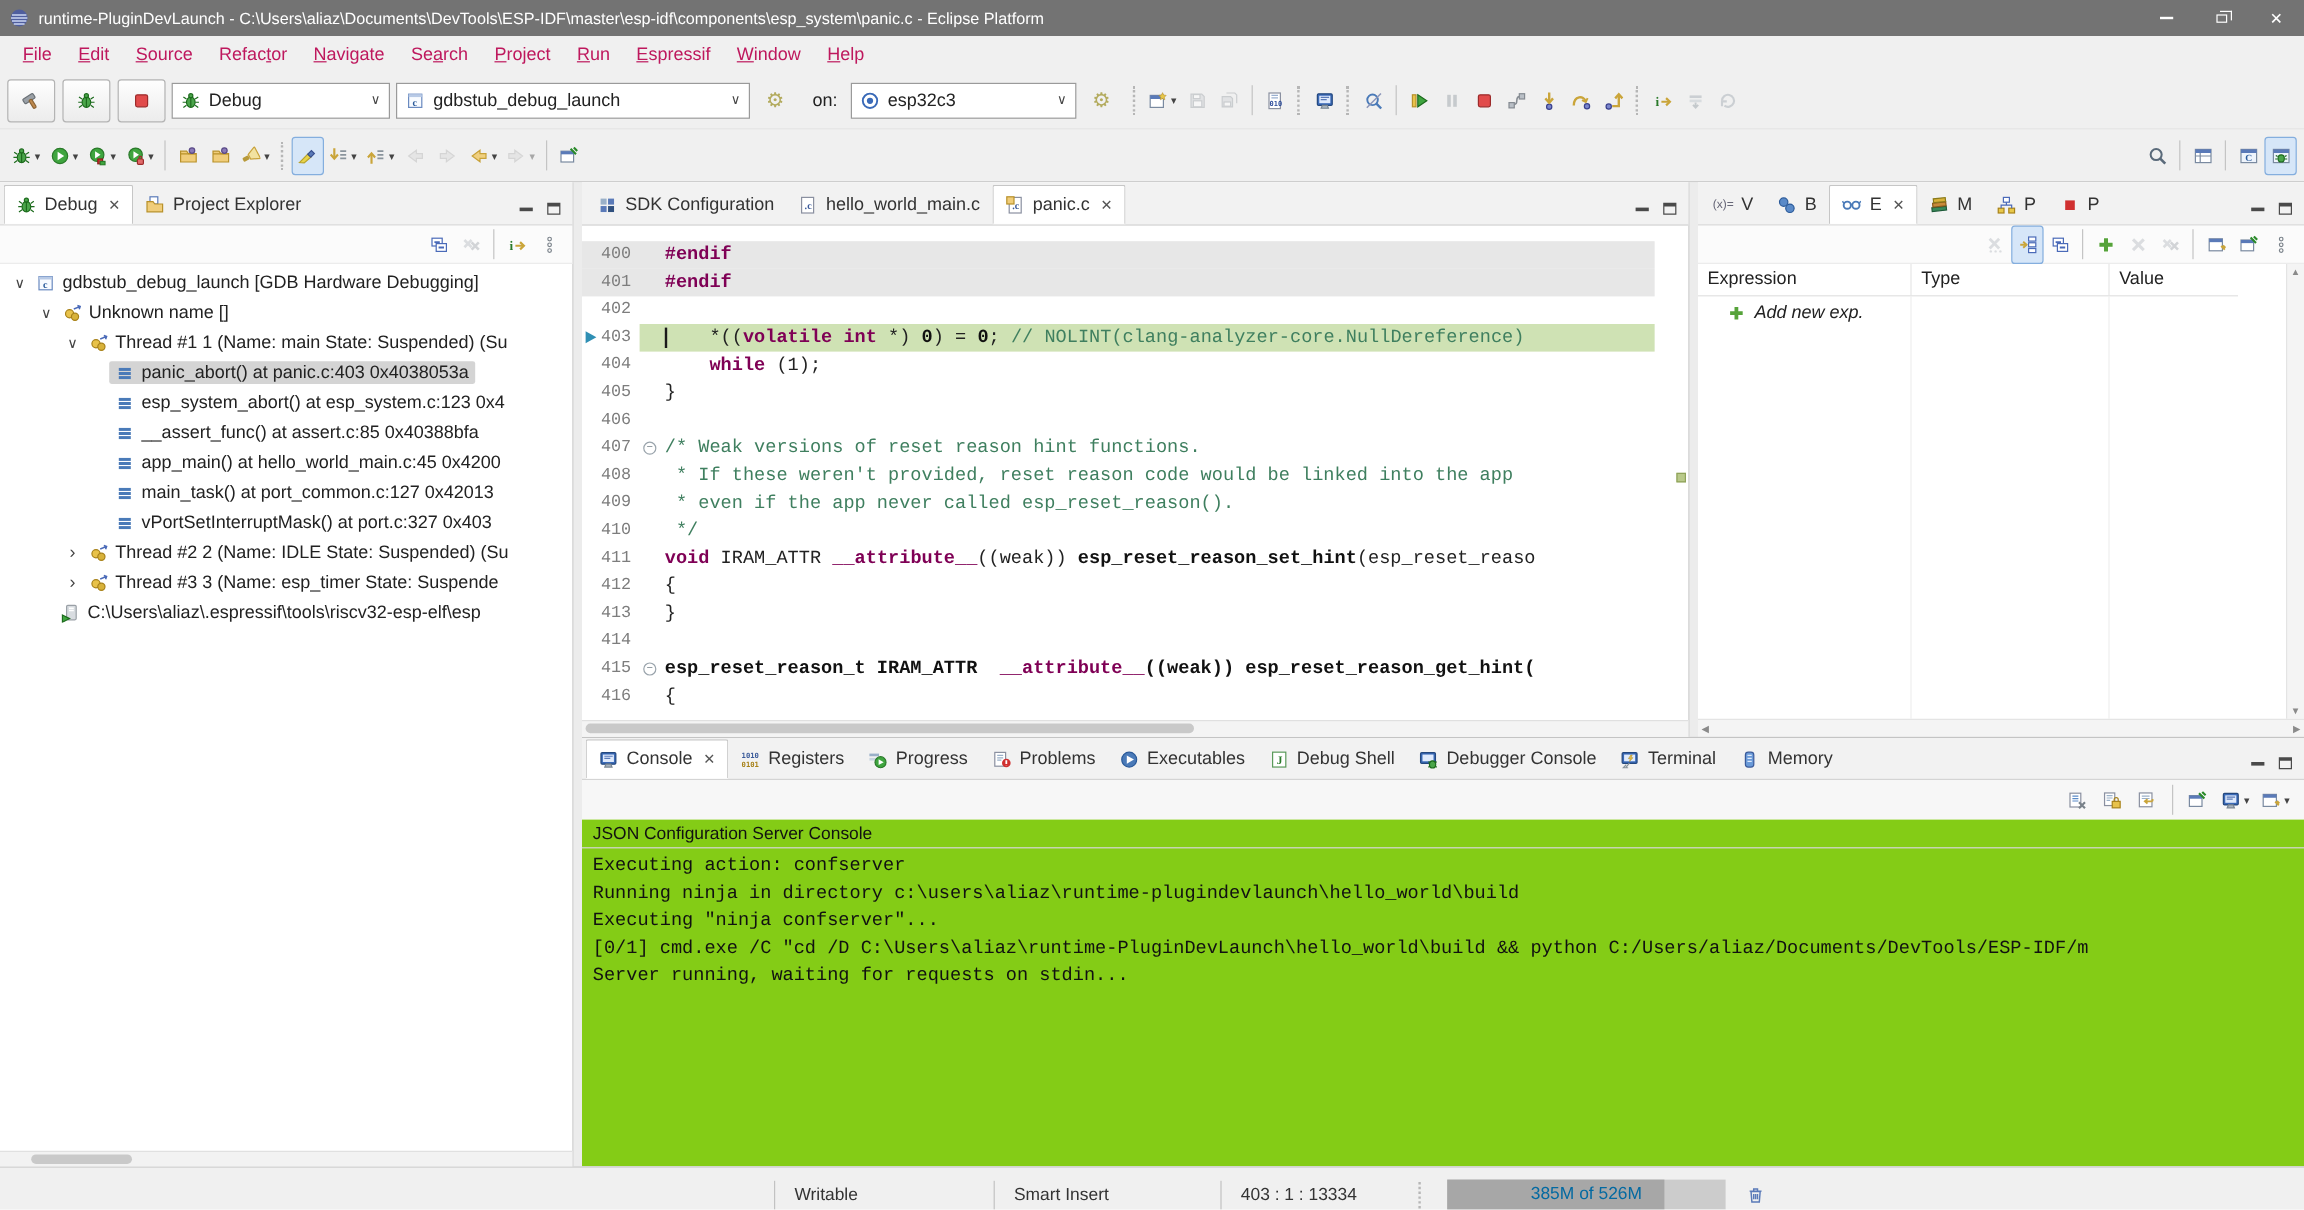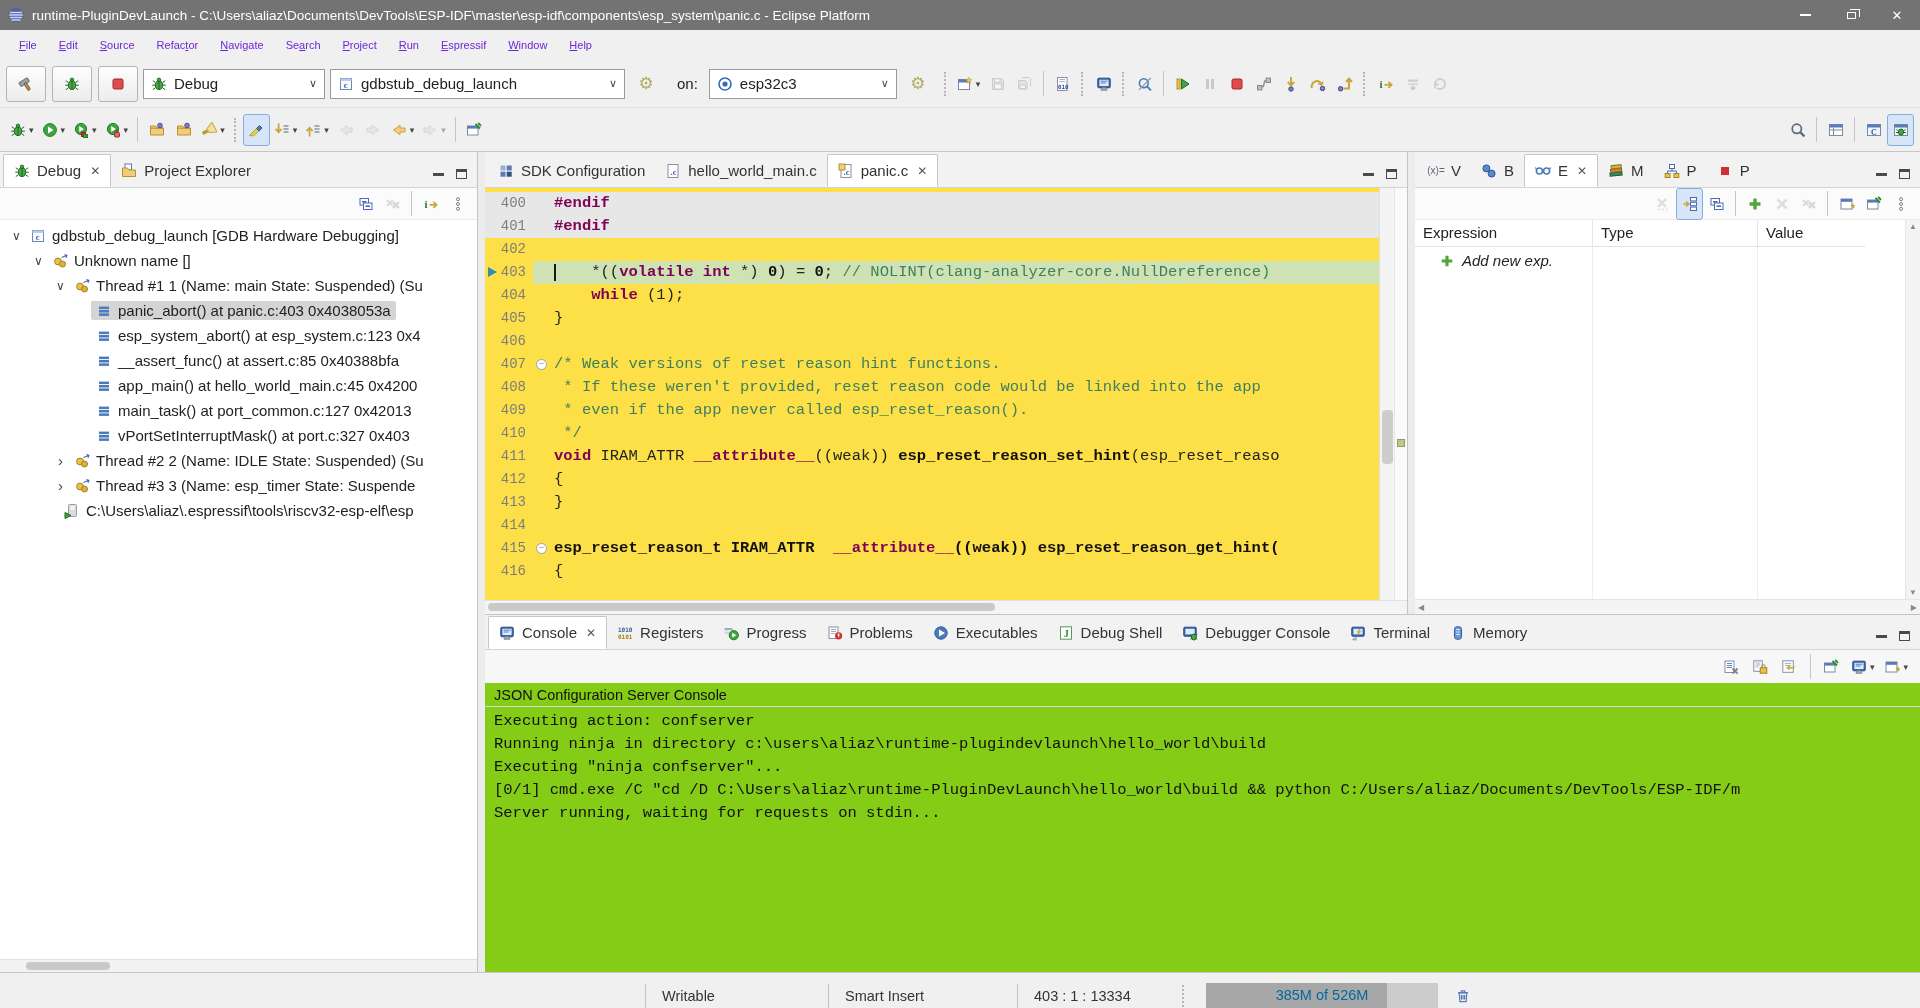--- a/index.html
+++ b/index.html
@@ -12,21 +12,21 @@
   .titlebar { height:30px; background:#737373; color:#fff; display:flex; align-items:center; padding-left:8px; flex:none; }
   .title-text { font-size:13.5px; margin-left:8px; flex:1; white-space:nowrap; overflow:hidden; }
   .win-controls { display:flex; height:30px; }
   .wc { width:46px; height:30px; display:flex; align-items:center; justify-content:center; font-size:13px; }
   .tb-min { width:11px; height:2px; background:#fff; }
   .tb-restore { width:9px; height:7px; border:1px solid #fff; position:relative; }
   .tb-restore::before { content:''; position:absolute; top:-4px; left:2px; width:9px; height:7px; border:1px solid #fff; border-bottom:none; border-left:none; }
 
   
   .menubar { height:30px; background:#f0f0f0; display:flex; align-items:center; padding-left:8px; flex:none; }
-  .menu-item { padding:0 11px; font-size:11px; color:#6d28d9; }
+  .menu-item { padding:0 11px; font-size:15px; color:#be185d; }
   .menu-item u { text-decoration:underline; }
 
   
   .toolbar { background:#f0f0f0; display:flex; align-items:center; padding:0 6px; flex:none; }
   .tb1 { height:48px; border-bottom:1px solid #e2e2e2; gap:5px; }
   .tb2 { height:44px; border-bottom:1px solid #c6c6c6; }
   .bigbtn { width:40px; height:36px; border:1px solid #b4b4b4; border-radius:3px;
     background:linear-gradient(#fefefe,#ececec); display:flex; align-items:center; justify-content:center; }
   .combo { height:30px; border:1px solid #9a9a9a; background:#fff; display:flex; align-items:center; padding:0 7px; gap:7px; font-size:15px; }
   .carr { color:#444; font-size:11px; margin-left:auto; padding-left:6px; }
@@ -66,22 +66,22 @@
   
   .tree { flex:1; overflow:hidden; padding-top:3px; }
   .trow { height:25px; display:flex; align-items:center; white-space:nowrap; font-size:15px; overflow:hidden; }
   .texp { width:17px; color:#444; font-size:12px; text-align:center; flex:none; }
   .trow-inner { display:flex; align-items:center; gap:6px; padding:1px 5px; border-radius:2px; overflow:hidden; }
   .trow-inner.sel { background:#d4d4d4; }
   .hscroll { height:13px; background:#f2f2f2; border-top:1px solid #e0e0e0; position:relative; flex:none; }
   .hthumb { position:absolute; top:2px; height:8px; background:#c9c9c9; border-radius:4px; }
 
   
-  .editor { flex:1; display:flex; flex-direction:column; background:#fde047; min-width:0; border-right:1px solid #c4c4c4; }
-  .ecwrap { flex:1; display:flex; min-height:0; }
+  .editor { flex:1; display:flex; flex-direction:column; background:#ffffff; min-width:0; border-right:1px solid #c4c4c4; }
+  .ecwrap { flex:1; display:flex; min-height:0;align-items:center; }
   .code { flex:1; overflow:hidden; padding-top:4px; min-width:0; }
   .cl { display:flex; height:23px; line-height:23px; font-family:"Liberation Mono", monospace; font-size:15.5px; white-space:pre; position:relative; }
   .cl.hl-gray { background:#e7e7e7; }
   .gnum { width:48px; text-align:right; color:#7d7d7d; padding-right:7px; flex:none; font-size:14px; font-family:"Liberation Mono",monospace; }
   .gfold { width:17px; flex:none; display:flex; justify-content:center; }
   .fold { width:11px; height:11px; border:1px solid #9aa4ac; border-radius:50%; font-size:9px; line-height:9px; text-align:center; color:#78848c; margin-top:6px; background:#fff; }
   .ctext { flex:1; padding-left:4px; position:relative; overflow:hidden; color:#222; }
   .cl.hl-green .ctext, .cl.hl-green .gfold { background:#cfe2b4; }
   .tk { color:#7f0055; font-weight:bold; }
   .tc { color:#3f7f5f; }
@@ -769,21 +769,21 @@
               <span class="ic">
                 <svg width="16" height="16" viewBox="0 0 16 16">
                   <circle cx="6" cy="8.5" r="3.4" fill="#e8c24a" stroke="#a8821a"></circle>
                   <circle cx="10.5" cy="11" r="3" fill="#d8b23a" stroke="#a8821a"></circle>
                   <path d="M9.5 4.5 L14.5 2.5 M12.5 1.5 L14.8 2.4 L14 4.8" stroke="#4a6ab8" stroke-width="1.3" fill="none"></path>
                 </svg>
               </span>
               <span>Thread #3 3 (Name: esp_timer State: Suspende</span>
             </span>
           </div>
-          <div class="trow" style="padding-left: 42px;">
+          <div class="trow" style="padding-left: 29px;">
             <span class="texp"></span>
             <span class="trow-inner">
               <span class="ic">
                 <svg width="16" height="16" viewBox="0 0 16 16">
                   <rect x="4.5" y="1.5" width="8" height="12" rx="1" fill="#d8dce0" stroke="#9aa0a6"></rect>
                   <path d="M6.5 3.8 h4 M6.5 5.8 h4" stroke="#fff" stroke-width="1.2"></path>
                   <path d="M1 9.5 L7 12.5 L1 15.5 Z" fill="#3fa53f" stroke="#1d6b1d"></path>
                 </svg>
               </span>
               <span>C:\Users\aliaz\.espressif\tools\riscv32-esp-elf\esp</span>

